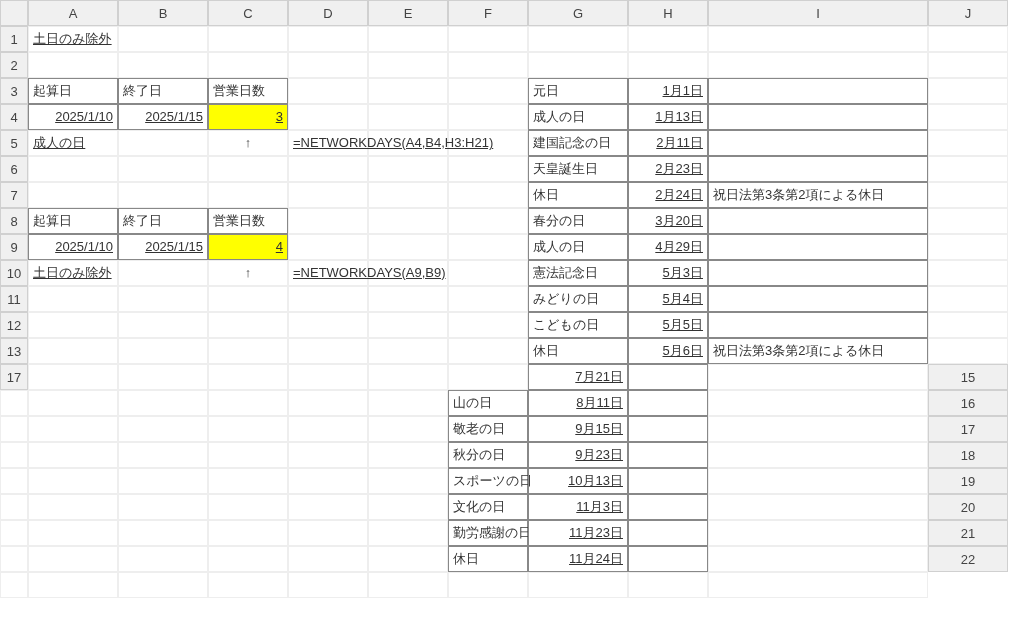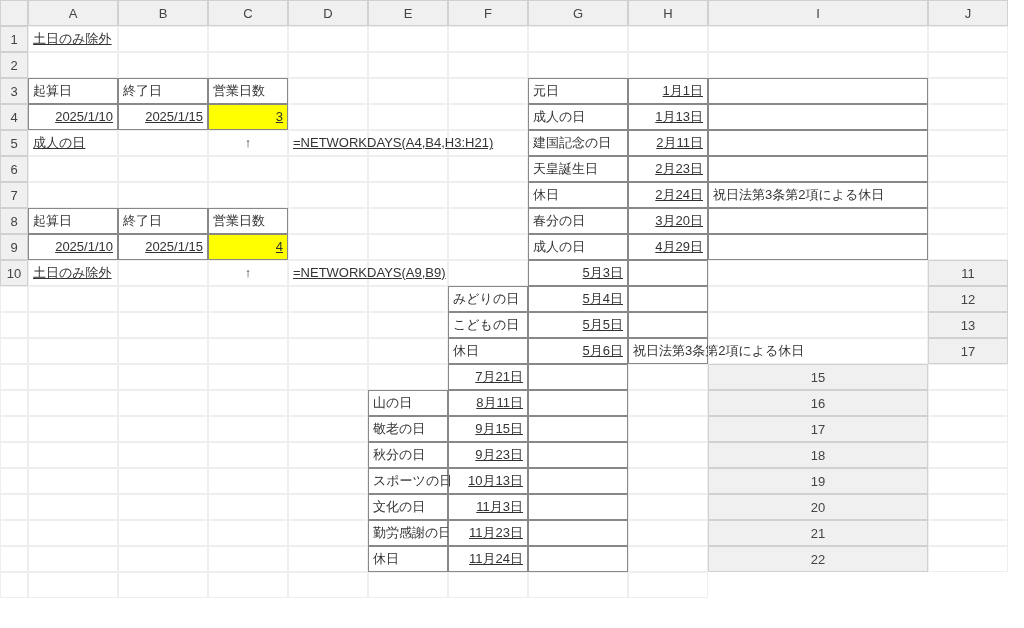--- a/index.html
+++ b/index.html
@@ -164,20 +164,21 @@
     <div class="cell bordered right">4月29日</div>
     <div class="cell bordered left"></div>
     <div class="cell left"></div>
     <div class="rowhdr">10</div>
     <div class="cell left overflow">土日のみ除外</div>
     <div class="cell left"></div>
     <div class="cell center">↑</div>
     <div class="cell left overflow">=NETWORKDAYS(A9,B9)</div>
     <div class="cell left"></div>
     <div class="cell left"></div>
+    <div class="cell bordered left">憲法記念日</div>
     <div class="cell bordered right">5月3日</div>
     <div class="cell bordered left"></div>
     <div class="cell left"></div>
     <div class="rowhdr">11</div>
     <div class="cell left"></div>
     <div class="cell left"></div>
     <div class="cell left"></div>
     <div class="cell left"></div>
     <div class="cell left"></div>
     <div class="cell left"></div>

